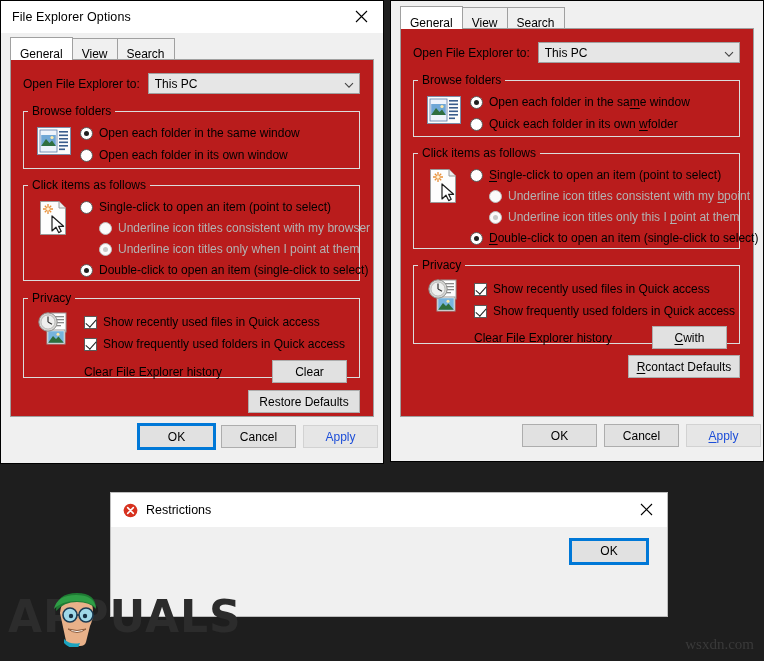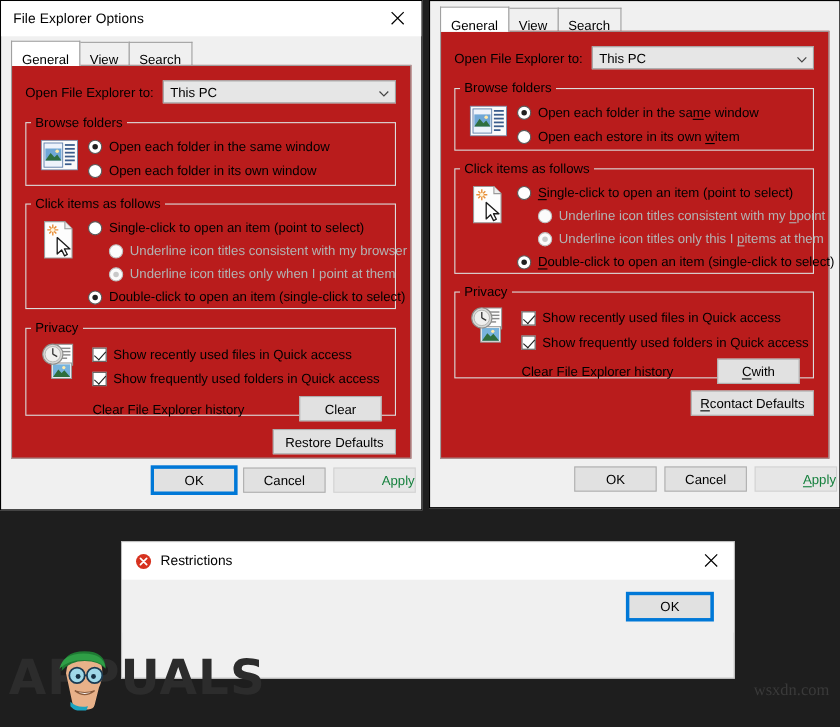--- a/index.html
+++ b/index.html
@@ -92,21 +92,21 @@
     content:""; position:absolute; left:3px; top:0px; width:5px; height:9px;
     border:solid #202020; border-width:0 1.6px 1.6px 0; transform:rotate(42deg);
   }
 
   
   .btn {
     height:23px; min-width:75px; background:#e1e1e1; border:1px solid #adadad;
     font-size:12px; color:#000; display:flex; align-items:center;
     justify-content:center; cursor:default; position:relative;
   }
-  .btn.dis { color:#15803d; background:#e6e6e6; border-color:#d2d2d2;justify-content:flex-end; }
+  .btn.dis { color:#1d4ed8; background:#e6e6e6; border-color:#d2d2d2; }
   .btn.focus { outline:2px solid #0078d7; outline-offset:0px; border-color:#0078d7; }
   .btn.focus::before{
     content:""; position:absolute; left:-2px; top:-2px; right:-2px; bottom:-2px;
     border:2px solid #0078d7;
   }
   .u { text-decoration:underline; text-underline-offset:2px; }
 
   
   .ico { position:absolute; }
 
@@ -133,21 +133,21 @@
   
   .wm-appuals {
     position:absolute; left:8px; bottom:4px; height:62px; display:flex; align-items:flex-start;
     pointer-events:none;
   }
   .wm-appuals .txt {
     font-family:"DejaVu Sans", sans-serif; font-weight:bold; font-size:44px;
     color:#2c2c2c; letter-spacing:1px; line-height:1;
   }
   .wm-wsxdn {
-    position:absolute; right:10px; bottom:24px;
+    position:absolute; right:10px; bottom:8px;
     font-family:"Liberation Serif", serif; font-size:15px; color:#3a3a3a;
   }
 </style>
 </head>
 <body>
 
 <div class="win w1" style="left:0px; top:0px; width:384px; height:464px;">
 
   <div class="win-titlebar">
     <span class="win-title">File Explorer Options</span>
@@ -348,21 +348,21 @@
                 <rect x="22" y="21.5" width="6" height="1.6"></rect>
             </g>
           </svg>
         </span>
         <div class="opt" style="position:absolute; left:56px; top:8px;">
           <span class="rad on"></span>
           <span class="lbl"><span>Open each folder in the sa</span><span class="u">m</span><span>e window</span></span>
         </div>
         <div class="opt" style="position:absolute; left:56px; top:30px;">
           <span class="rad"></span>
-          <span class="lbl"><span>Open each estore in its own </span><span class="u">w</span><span>item</span></span>
+          <span class="lbl"><span>Quick each folder in its own </span><span class="u">w</span><span>folder</span></span>
         </div>
       </fieldset>
 
       <fieldset class="grp" style="left:12px; top:117px; right:13px; height:103px;">
         <legend>Click items as follows</legend>
         <span class="ico" style="left:14px; top:8px;">
           <svg width="32" height="36" viewBox="0 0 32 36">
             <path d="M2.5 1.5 H21 L27.5 8 V34.5 H2.5 Z" fill="#fdfdfd" stroke="#9a9a9a"></path>
             <path d="M21 1.5 V8 H27.5" fill="#eee" stroke="#9a9a9a"></path>
             <g stroke="#e8903a" stroke-width="1.3">
@@ -375,21 +375,21 @@
         <div class="opt" style="position:absolute; left:56px; top:8px;">
           <span class="rad"></span>
           <span class="lbl"><span></span><span class="u">S</span><span>ingle-click to open an item (point to select)</span></span>
         </div>
         <div class="opt" style="position:absolute; left:75px; top:29px;">
           <span class="rad dis"></span>
           <span class="lbl dis"><span>Underline icon titles consistent with my </span><span class="u">b</span><span>point</span></span>
         </div>
         <div class="opt" style="position:absolute; left:75px; top:50px;">
           <span class="rad dis on"></span>
-          <span class="lbl dis"><span>Underline icon titles only this I </span><span class="u">p</span><span>items at them</span></span>
+          <span class="lbl dis"><span>Underline icon titles only this I </span><span class="u">p</span><span>oint at them</span></span>
         </div>
         <div class="opt" style="position:absolute; left:56px; top:71px;">
           <span class="rad on"></span>
           <span class="lbl"><span></span><span class="u">D</span><span>ouble-click to open an item (single-click to select)</span></span>
         </div>
       </fieldset>
 
       <fieldset class="grp" style="left:12px; top:229px; right:13px; height:86px;">
         <legend>Privacy</legend>
         <span class="ico" style="left:12px; top:6px;">

